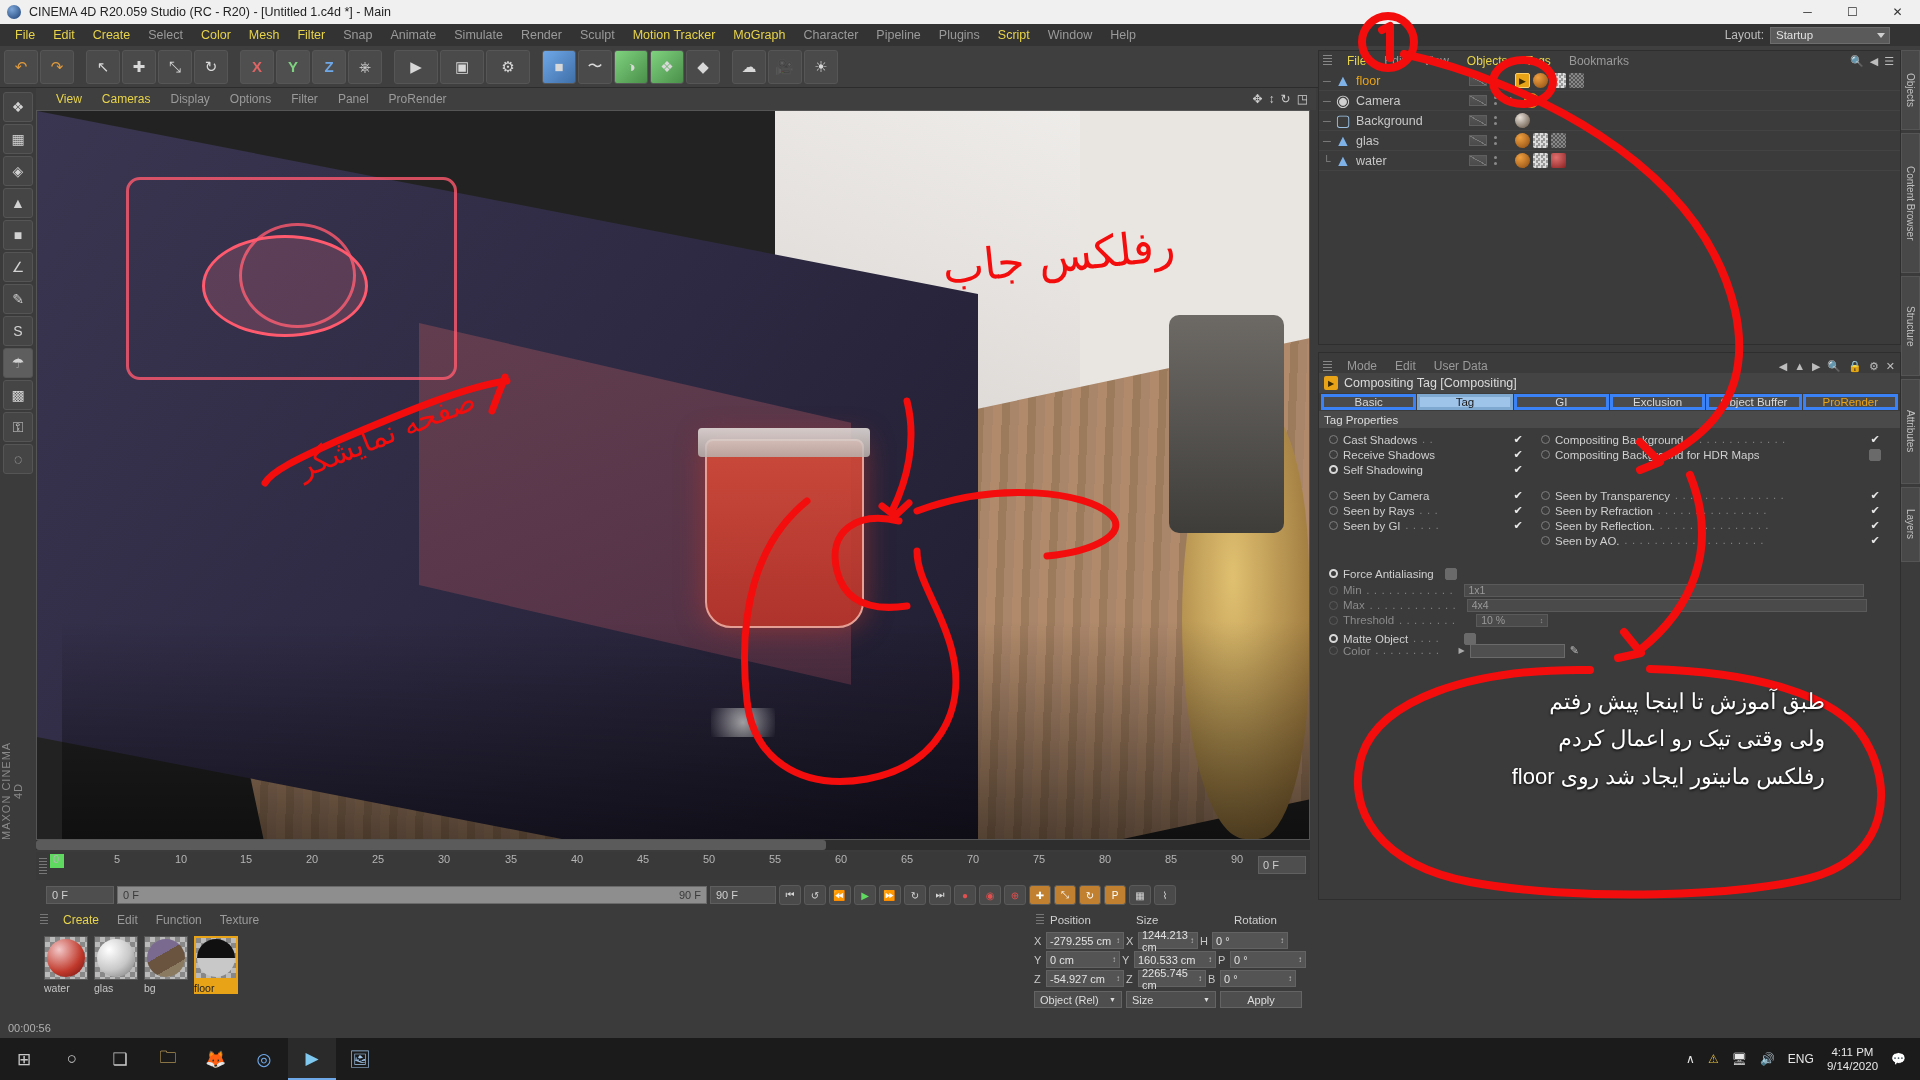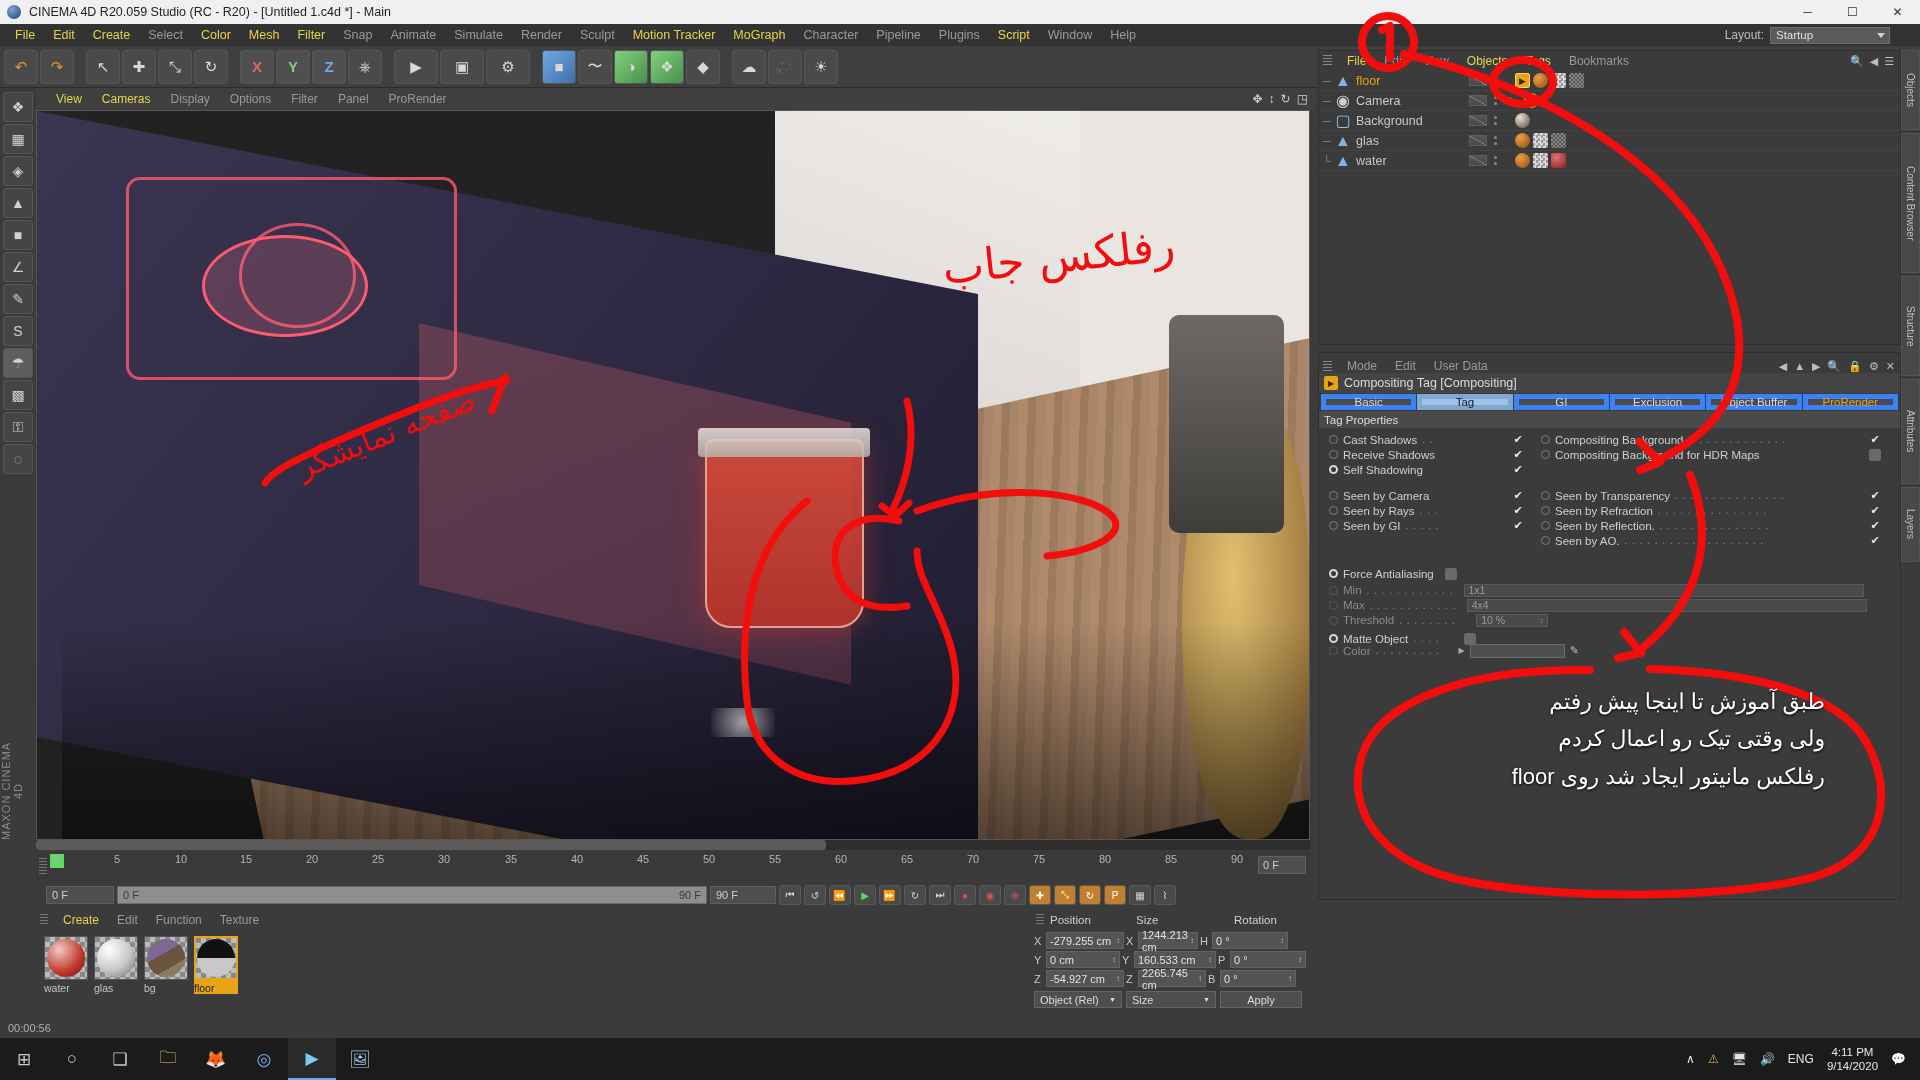--- a/index.html
+++ b/index.html
@@ -189,21 +189,21 @@
   .attrmenu{height:20px;display:flex;align-items:flex-end;padding-left:4px;}
   .attrmenu .g{width:9px;height:12px;margin-right:6px;
     background:repeating-linear-gradient(#888 0 1px,transparent 1px 3px);}
   .attrmenu .mi{font-size:12px;padding:0 9px;}
   .attrmenu .tools{margin-left:auto;display:flex;gap:7px;padding-right:5px;font-size:11px;color:#bdbdbd;}
   .attrtitle{height:20px;display:flex;align-items:center;gap:6px;padding-left:5px;
     background:#444;font-size:12.5px;color:#dcdcdc;}
   .attrtitle .ico{width:14px;height:14px;background:#e8a317;border-radius:2px;
     display:flex;align-items:center;justify-content:center;font-size:8px;color:#3a2a00;}
   .tabs{height:18px;display:flex;gap:1px;padding:1px 2px;}
-  .tab{flex:1;background:#4b4b4b;border:5px solid #3b82f6;font-size:11.5px;color:#d8d8d8;
+  .tab{flex:1;background:#4b4b4b;border:3px solid #3b82f6;font-size:11.5px;color:#d8d8d8;
     display:flex;align-items:center;justify-content:center;}
   .tab.active{background:#9fc4ea;color:#1a1a1a;border-color:#7fa8d0;}
   .tab.amber{color:#e8a317;}
   .secthead{height:17px;background:#4a4a4a;display:flex;align-items:center;
     padding-left:5px;font-size:11.5px;color:#ddd;}
   .props{position:relative;padding:4px 0;}
   .prow{height:15px;display:flex;align-items:center;gap:5px;font-size:11.5px;color:#cfcfcf;}
   .radio{width:9px;height:9px;border:1.5px solid #7e7e7e;border-radius:50%;flex:0 0 auto;}
   .radio.on{border-color:#d8d8d8;border-width:2px;}
   .radio.dim{border-color:#5a5a5a;}

